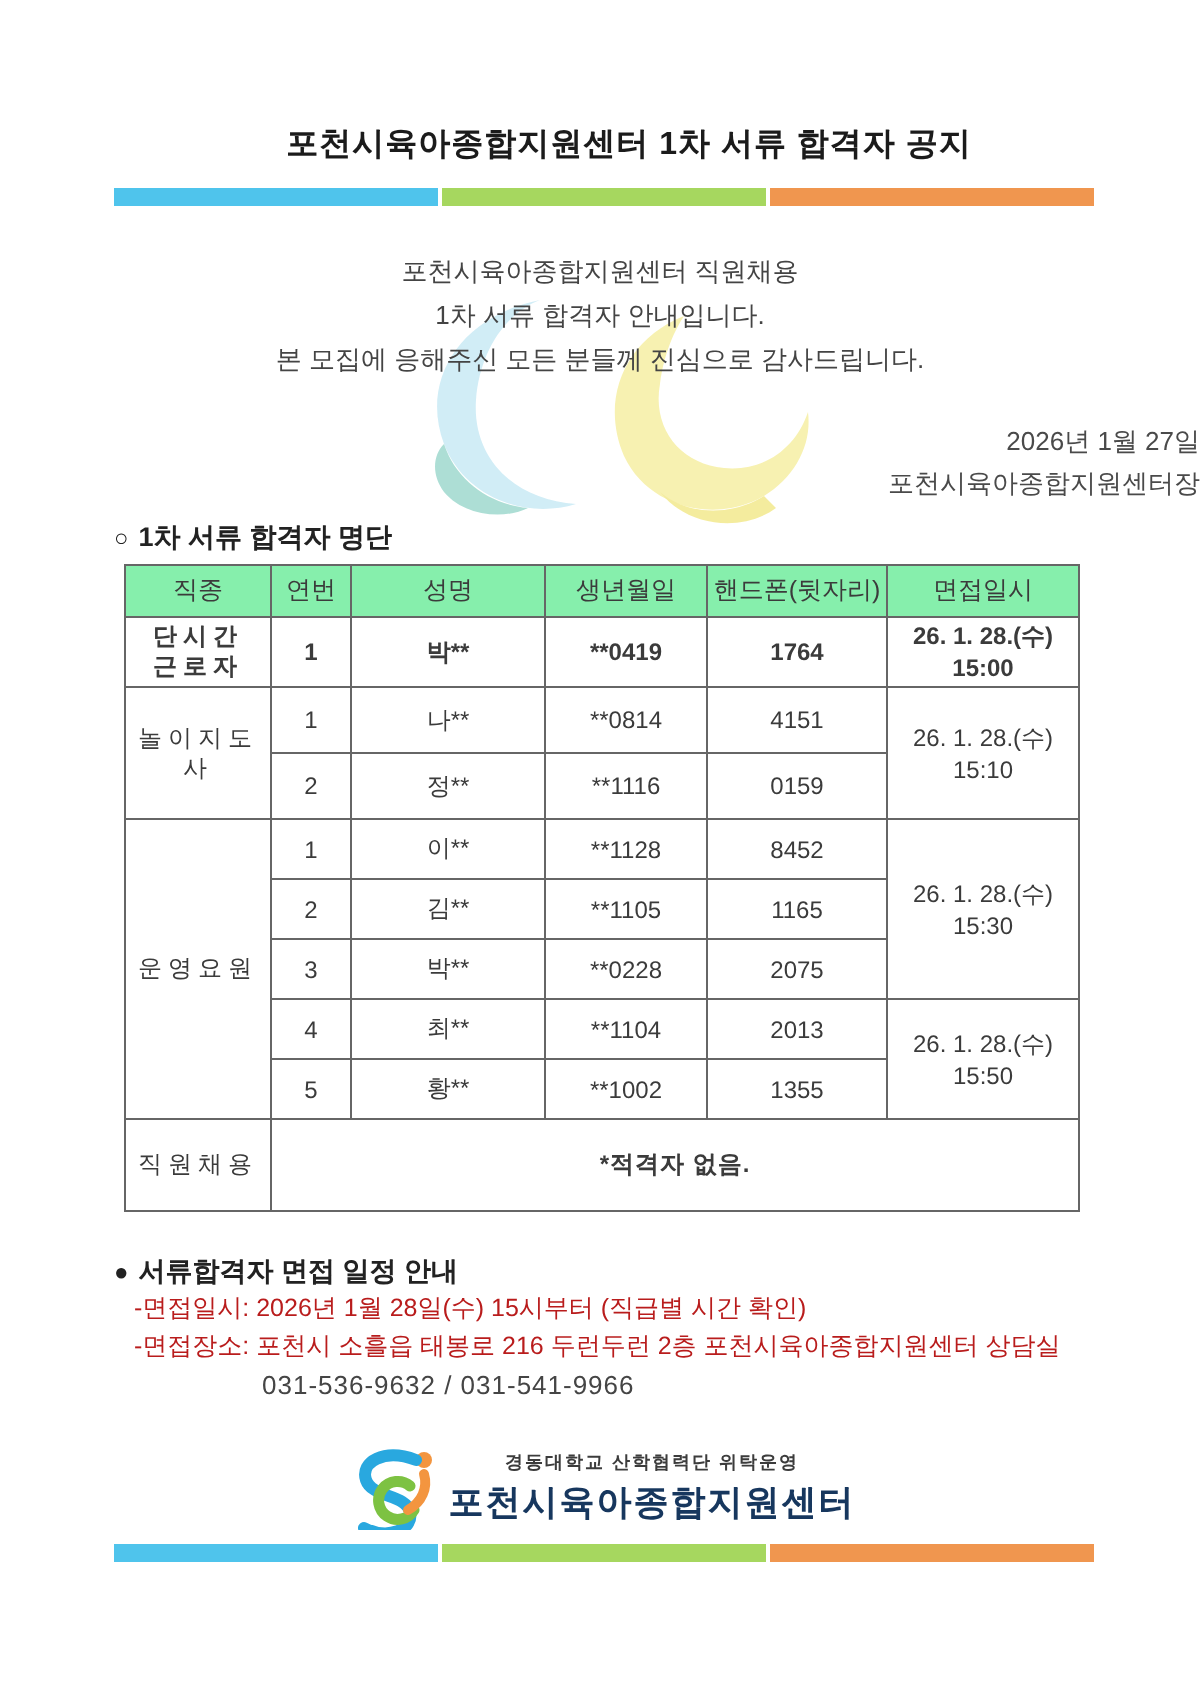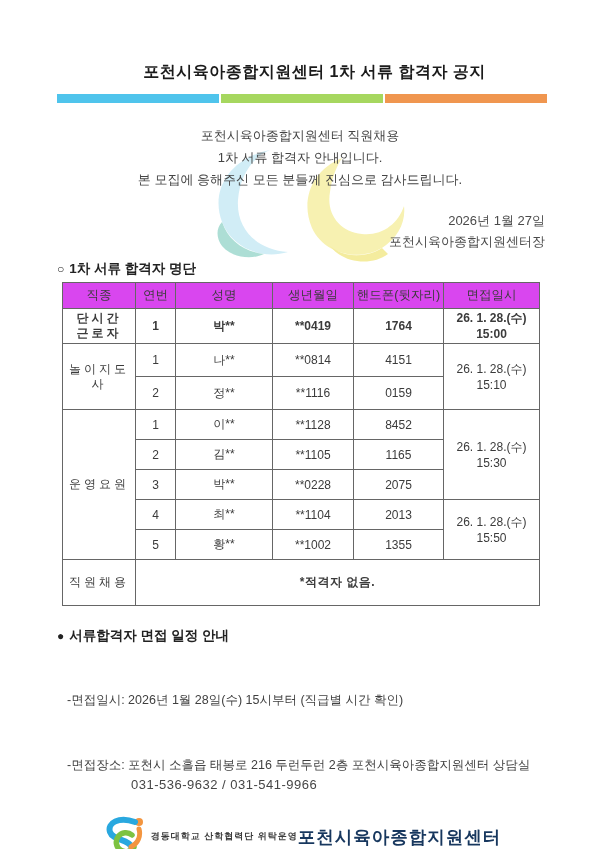--- a/index.html
+++ b/index.html
@@ -23,55 +23,55 @@
   .tricolor-bar .seg{flex:1;}
   .seg-blue{background:var(--bar_blue);}
   .seg-green{background:var(--bar_green);margin:0 2px;}
   .seg-orange{background:var(--bar_orange);}
   .watermark{position:absolute;left:192px;top:148px;z-index:0;opacity:.85;}
   .intro{
     margin-top:22px;text-align:center;font-size:13px;line-height:22px;
     color:#444;position:relative;z-index:1;
   }
   .date-block{
-    margin-top:19px;padding-right:55px;text-align:right;font-size:13px;
+    margin-top:19px;text-align:right;font-size:13px;
     line-height:21px;color:#4a4a4a;position:relative;z-index:1;
   }
   .section-heading{
     margin:8px 0 0 57px;font-size:13.5px;font-weight:bold;color:#222;
     position:relative;z-index:1;
   }
   .section-heading .bullet{font-size:12px;margin-right:5px;}
   table.roster{
     margin:4px 0 0 62px;border-collapse:collapse;table-layout:fixed;
     width:477px;position:relative;z-index:1;
     border:1.5px solid #555;
   }
   table.roster td,table.roster th{
     border:1px solid var(--border);font-size:12px;text-align:center;
     vertical-align:middle;color:#3b3b3b;padding:1px 2px;
   }
   table.roster th{
-    background:#d946ef;font-weight:normal;height:26px;font-size:12.5px;
+    background:#86efac;font-weight:normal;height:26px;font-size:12.5px;
   }
   td.job{letter-spacing:3px;white-space:pre-line;line-height:15px;}
   td.itv{white-space:pre-line;line-height:16px;font-size:12px;}
   td.note{font-weight:bold;letter-spacing:.5px;}
   tr.r-tall{height:34px;font-weight:bold;} tr.r-mid{height:33px;} tr.r-std{height:30px;}
   tr.r-last{height:46px;}
   .schedule{margin:21px 0 0 57px;position:relative;z-index:1;}
   .schedule-heading{font-size:13.5px;font-weight:bold;color:#222;}
   .schedule-heading .bullet{font-size:12px;margin-right:5px;}
-  .schedule-line{font-size:12.5px;color:#404040;line-height:19px;margin-left:10px;margin-top:46px;}
+  .schedule-line{font-size:12.5px;color:#b91c1c;line-height:19px;margin-left:10px;}
   .schedule-phone{font-size:13px;color:#454545;line-height:19px;margin-left:74px;letter-spacing:.5px;}
   .footer-logo{
     margin-top:21px;display:flex;justify-content:center;align-items:center;
     gap:6px;position:relative;z-index:1;
   }
-  .logo-text{display:flex;flex-direction:row;align-items:center;}
+  .logo-text{display:flex;flex-direction:column;align-items:center;}
   .logo-sub{font-size:9px;font-weight:bold;color:#3c3c3c;letter-spacing:1px;}
   .logo-org{font-size:17.5px;font-weight:bold;color:var(--navy);letter-spacing:1px;margin-top:1px;}
   .footer-bar{margin-top:7px;}
 </style>
 </head>
 <body>
 
 <svg class="watermark" width="230" height="125" viewBox="0 0 230 125" aria-hidden="true">
   <path d="M78,2 C38,10 18,42 30,74 C40,100 70,112 96,104 C66,102 44,82 46,52 C48,26 62,8 78,2 Z" fill="#C9EAF5"></path>
   <path d="M30,74 C36,92 52,104 72,106 C60,112 40,110 30,98 C24,90 24,80 30,74 Z" fill="#9FD9CE"></path>

